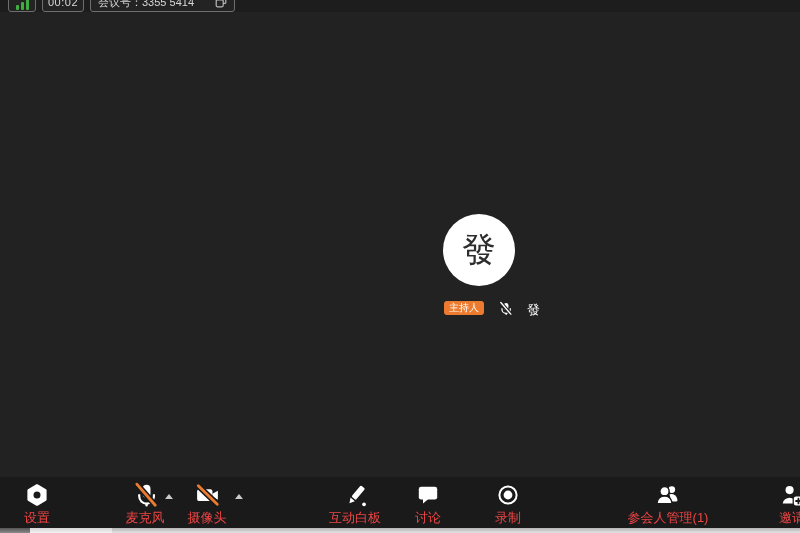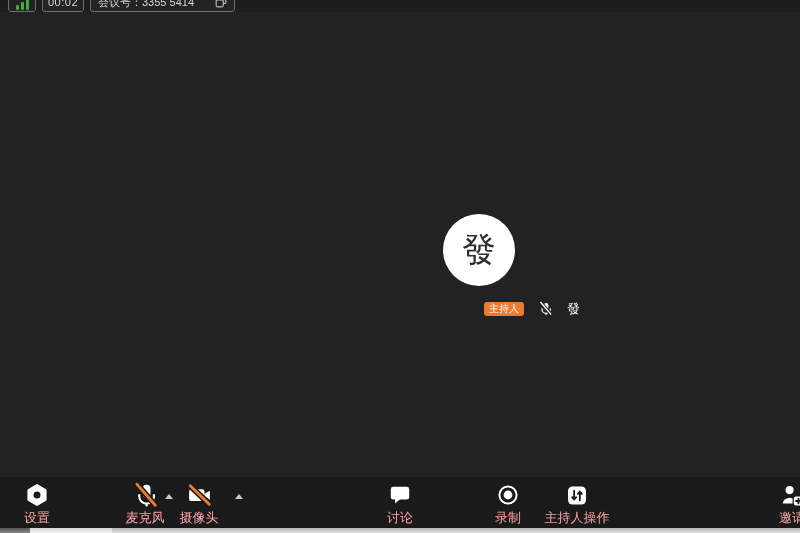--- a/index.html
+++ b/index.html
@@ -18,32 +18,32 @@
   .sigbars i:nth-child(1){ height:5px; } .sigbars i:nth-child(2){ height:8px; } .sigbars i:nth-child(3){ height:11px; }
   .tb-timer { left:42px; width:42px; justify-content:center; letter-spacing:.5px; }
   .tb-meeting { left:90px; width:145px; padding:0 7px; justify-content:space-between; }
 
   
   .stage { position:absolute; left:0; top:12px; width:800px; height:465px; background:#222; }
   .avatar { position:absolute; left:443px; top:202px; width:72px; height:72px;
             border-radius:50%; background:#fff; display:flex; align-items:center; justify-content:center;
             color:#2d2d2d; font-size:34px; }
   .name-row { position:absolute; left:444px; top:289px; height:15px;
-              display:flex; align-items:center; gap:14px;margin-left:40px; }
+              display:flex; align-items:flex-start; gap:14px; }
   .host-badge { background:#ed7b2f; color:#fff; font-size:10px; line-height:14px;
                 padding:0 5px; border-radius:3px; white-space:nowrap; }
   .pname { color:#fff; font-size:13px; }
 
   
   .toolbar { position:absolute; left:0; top:477px; width:800px; height:51px; background:#1a1a1a; }
   .tool-item { position:absolute; top:5px; transform:translateX(-50%);
                display:flex; flex-direction:column; align-items:center; gap:2px;
                cursor:pointer; }
   .tool-item .ic { height:26px; display:flex; align-items:center; justify-content:center; }
-  .tool-item .lbl { color:#fca5a5; font-size:13px; white-space:nowrap; line-height:15px; }
+  .tool-item .lbl { color:#ef4444; font-size:13px; white-space:nowrap; line-height:15px; }
   .caret { position:absolute; top:17px; width:0; height:0;
            border-left:4px solid transparent; border-right:4px solid transparent;
            border-bottom:5px solid #c9c9c9; cursor:pointer; }
 
   
   .bottom-strip { position:absolute; left:0; top:528px; width:800px; height:5px;
                   background:linear-gradient(#b5b5b5,#e3e3e3); }
   .bs-dark  { position:absolute; left:0; top:0; width:30px; height:5px;
               background:linear-gradient(#555,#8a8a8a); }
   .bs-light { position:absolute; left:30px; top:0; width:82px; height:5px;
@@ -106,66 +106,83 @@
         <path d="M6.2 11.4 v1.8 a6.8 6.8 0 0 0 13.6 0 v-1.8" fill="none" stroke="#fff" stroke-width="2"></path>
         <rect x="11.9" y="19.4" width="2.2" height="3.2" rx="1" fill="#fff"></rect>
         <line x1="4" y1="2" x2="21" y2="21.5" stroke="#1a1a1a" stroke-width="5.5"></line>
         <line x1="4" y1="2" x2="21" y2="21.5" stroke="#ed7b2f" stroke-width="2.6" stroke-linecap="round"></line>
       </svg>
     </span>
     <span class="lbl">麦克风</span>
   </div>
   <span class="caret" style="left:165px"></span>
 
-  <div class="tool-item" style="left:199px">
+  <div class="tool-item" style="left:207px">
     <span class="ic">
       <svg width="26" height="26" viewBox="0 0 24 24">
         <rect x="2.4" y="6.8" width="14.2" height="10.8" rx="2" fill="#fff"></rect>
         <path d="M16.6 10.8 L21.6 8 v8.4 L16.6 13.6 Z" fill="#fff"></path>
         <line x1="3.5" y1="3.5" x2="21" y2="20.5" stroke="#1a1a1a" stroke-width="5.5"></line>
         <line x1="3.5" y1="3.5" x2="21" y2="20.5" stroke="#ed7b2f" stroke-width="2.6" stroke-linecap="round"></line>
       </svg>
     </span>
     <span class="lbl">摄像头</span>
   </div>
   <span class="caret" style="left:235px"></span>
 
 
-
-  <div class="tool-item" style="left:400px">
+  <div class="tool-item" style="left:355px">
+    <span class="ic">
+      <svg width="25" height="25" viewBox="0 0 24 24">
+        <g transform="rotate(40 12 12)" fill="#fff">
+          <rect x="9.6" y="1.2" width="5.4" height="14" rx="1.2"></rect>
+          <path d="M9.6 16.6 h5.4 l-2.7 4.8 Z"></path>
+        </g>
+        <circle cx="20.2" cy="20.4" r="1.8" fill="#fff"></circle>
+      </svg>
+    </span>
+    <span class="lbl">互动白板</span>
+  </div>
+
+  <div class="tool-item" style="left:428px">
     <span class="ic">
       <svg width="24" height="24" viewBox="0 0 24 24">
         <rect x="2.8" y="3.8" width="18.4" height="12.8" rx="2.4" fill="#fff"></rect>
         <path d="M7 16 v4.6 l5.4 -4.6 Z" fill="#fff"></path>
       </svg>
     </span>
     <span class="lbl">讨论</span>
   </div>
 
   <div class="tool-item" style="left:508px">
     <span class="ic">
       <svg width="24" height="24" viewBox="0 0 24 24">
         <circle cx="12" cy="12" r="8.6" fill="none" stroke="#fff" stroke-width="2"></circle>
         <circle cx="12" cy="12" r="4.4" fill="#fff"></circle>
       </svg>
     </span>
     <span class="lbl">录制</span>
   </div>
 
-  <div class="tool-item" style="left:577px">
-    <span class="ic">
-      <svg width="23" height="23" viewBox="0 0 24 24">
-        <rect x="2.6" y="2.6" width="18.8" height="18.8" rx="4.6" fill="#fff"></rect>
-        <path d="M9 7 v9 M9 16.2 l-2.1 -2.5 M9 16.2 l2.1 -2.5" fill="none" stroke="#1a1a1a" stroke-width="1.9" stroke-linecap="round" stroke-linejoin="round"></path>
-        <path d="M15 17 v-9 M15 7.8 l-2.1 2.5 M15 7.8 l2.1 2.5" fill="none" stroke="#1a1a1a" stroke-width="1.9" stroke-linecap="round" stroke-linejoin="round"></path>
-      </svg>
-    </span>
-    <span class="lbl">主持人操作</span>
-  </div>
-
+
+  <div class="tool-item" style="left:668px">
+    <span class="ic">
+      <svg width="26" height="26" viewBox="0 0 24 24">
+        <g fill="#fff">
+          <circle cx="15.9" cy="7" r="3.1"></circle>
+          <path d="M13.8 11.4 a5.6 5.6 0 0 1 7.4 5.2 q0 1.5 -1.5 1.5 h-4.2 Z"></path>
+        </g>
+        <g>
+          <circle cx="9.2" cy="8.5" r="4.3" fill="#fff" stroke="#1a1a1a" stroke-width="1.4"></circle>
+          <path d="M2.3 18.8 a7 7 0 0 1 13.8 0 q.1 1.2 -1.1 1.2 h-11.6 q-1.2 0 -1.1 -1.2 Z" fill="#fff" stroke="#1a1a1a" stroke-width="1.4"></path>
+        </g>
+      </svg>
+    </span>
+    <span class="lbl">参会人管理(1)</span>
+  </div>
 
   <div class="tool-item" style="left:792px">
     <span class="ic">
       <svg width="25" height="25" viewBox="0 0 24 24">
         <g fill="#fff">
           <circle cx="9.2" cy="6.8" r="3.9"></circle>
           <path d="M2.6 19.6 a6.7 6.7 0 0 1 13.2 0 Z"></path>
         </g>
         <rect x="12.1" y="11.7" width="11.2" height="11.2" rx="3" fill="#1a1a1a"></rect>
         <rect x="13.3" y="12.9" width="8.8" height="8.8" rx="2" fill="#fff"></rect>

